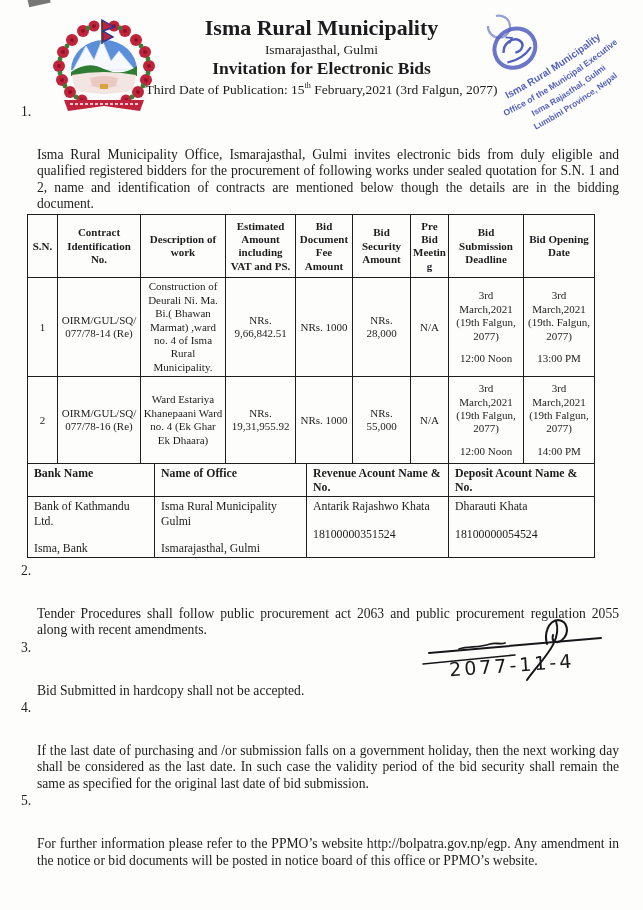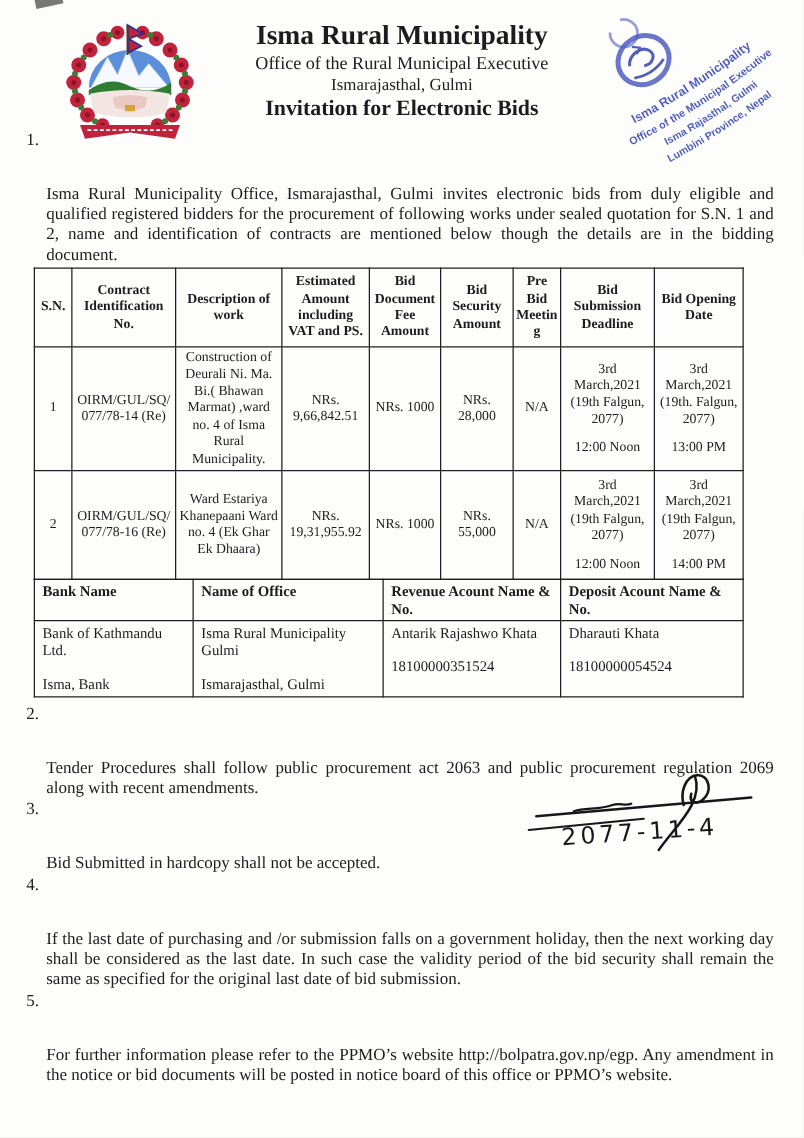--- a/index.html
+++ b/index.html
@@ -169,23 +169,23 @@
           <text class="stamp-text" font-size="8.4" fill="#2b3cb3" text-anchor="middle">
             <textPath href="#arc4" startOffset="50%">Lumbini Province, Nepal</textPath>
           </text>
         </g>
       </g>
     </svg>
   </div>
 
   <div class="header-block">
     <h1 class="muni-title">Isma Rural Municipality</h1>
-    <div class="office-line">Office of the Rural Municipal Executive</div>
     <div class="address-line">Ismarajasthal, Gulmi</div>
     <h2 class="notice-title">Invitation for Electronic Bids</h2>
+    <div class="pub-line"><span>Third Date of Publication: 15</span><sup>th</sup><span> February,2021 (3rd Falgun, 2077)</span></div>
   </div>
 
   <div class="list-block">
     <div class="li">
       <span class="num">1.</span>
       <span class="txt">Isma Rural Municipality Office, Ismarajasthal, Gulmi  invites electronic bids from duly eligible and qualified registered bidders for the procurement of following works under sealed quotation for S.N. 1 and 2, name and identification of contracts are mentioned below though the details are in the bidding document.</span>
     </div>
   </div>
 
   <table class="bids-table">
@@ -280,21 +280,21 @@
         <span>Dharauti Khata</span>
         <span class="bank-line2">18100000054524</span>
       </td>
     </tr>
   </tbody>
     </table>
 
   <div class="list-block" style="margin-top:5px;">
     <div class="li">
       <span class="num">2.</span>
-      <span class="txt">Tender Procedures shall follow public procurement act 2063 and public procurement regulation 2069 along with recent amendments.</span>
+      <span class="txt">Tender Procedures shall follow public procurement act 2063 and public procurement regulation 2055 along with recent amendments.</span>
     </div>
     <div class="li">
       <span class="num">3.</span>
       <span class="txt">Bid Submitted in hardcopy shall not be accepted.</span>
     </div>
     <div class="li">
       <span class="num">4.</span>
       <span class="txt">If the last date of purchasing and /or submission falls on a government holiday, then the next working day shall be considered as the last date. In such case the validity period of the bid security shall remain the same as specified for the original last date of bid submission.</span>
     </div>
     <div class="li">

